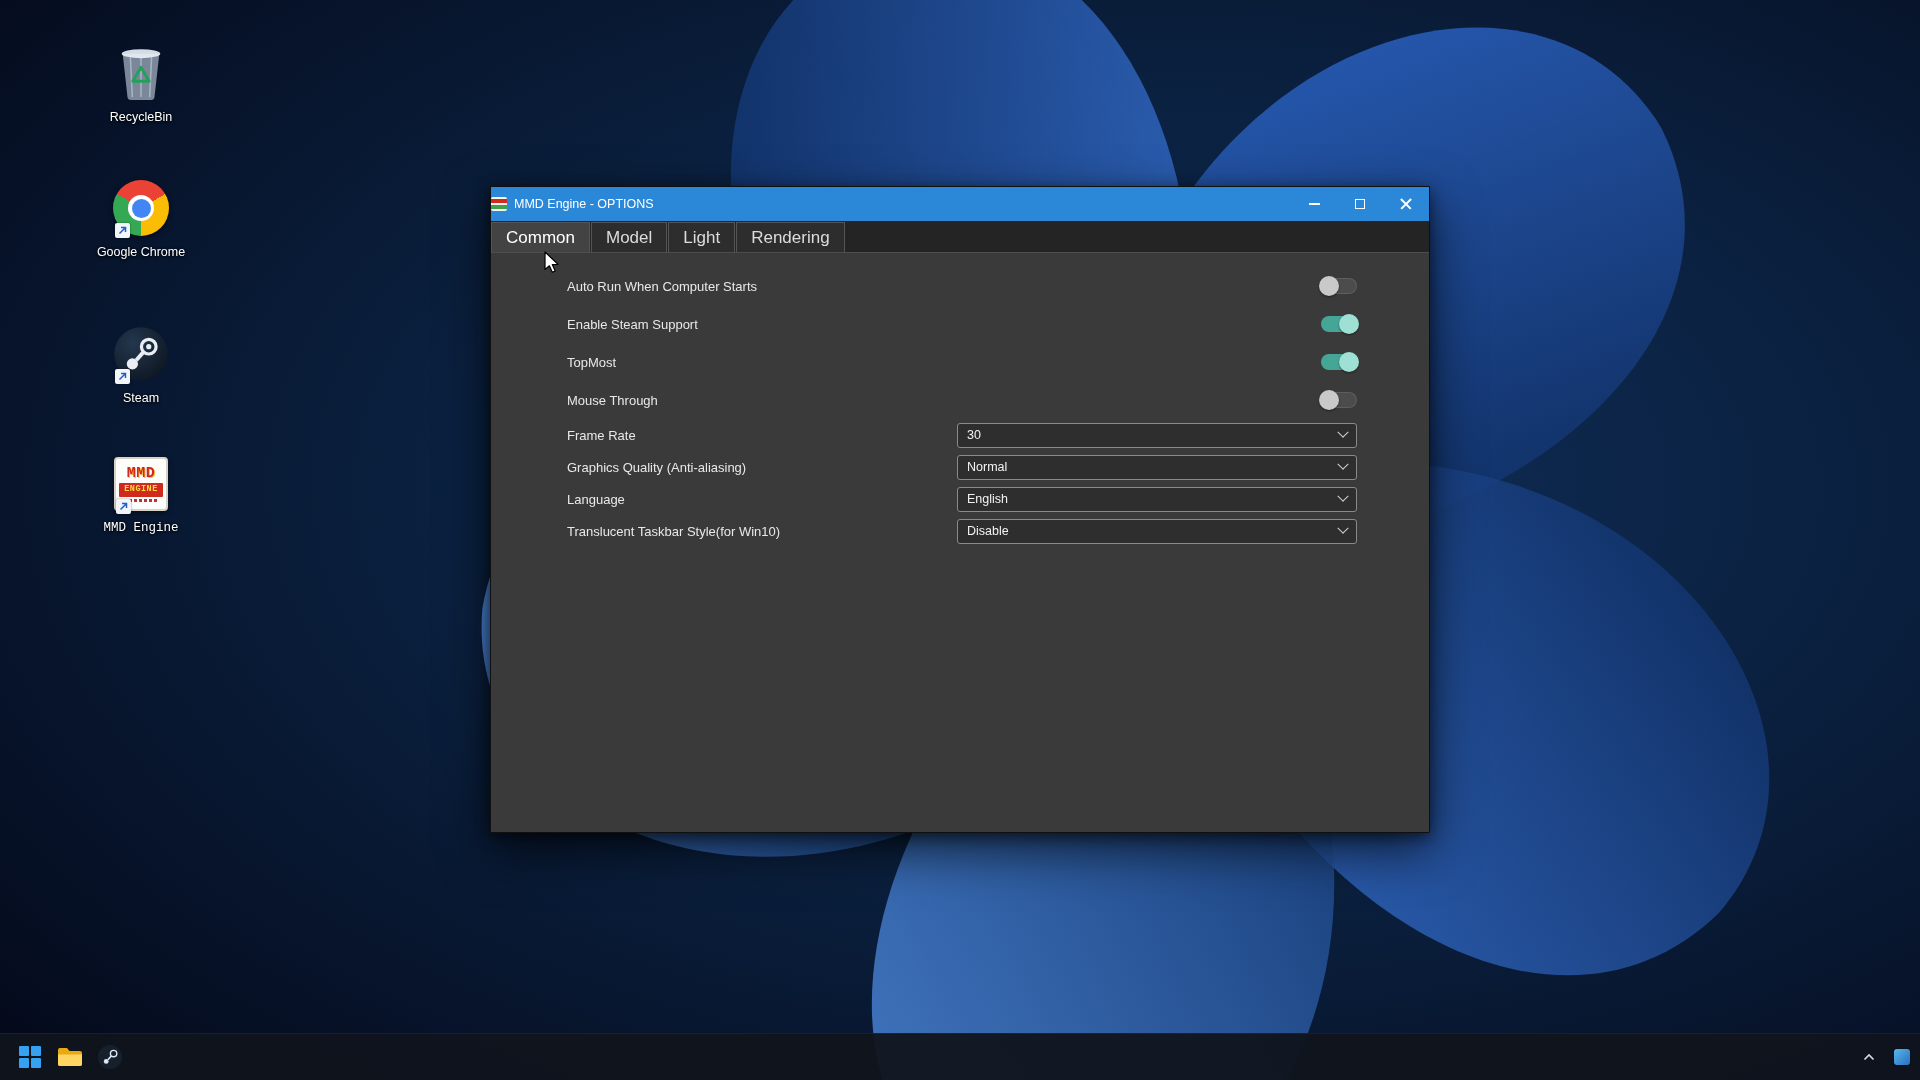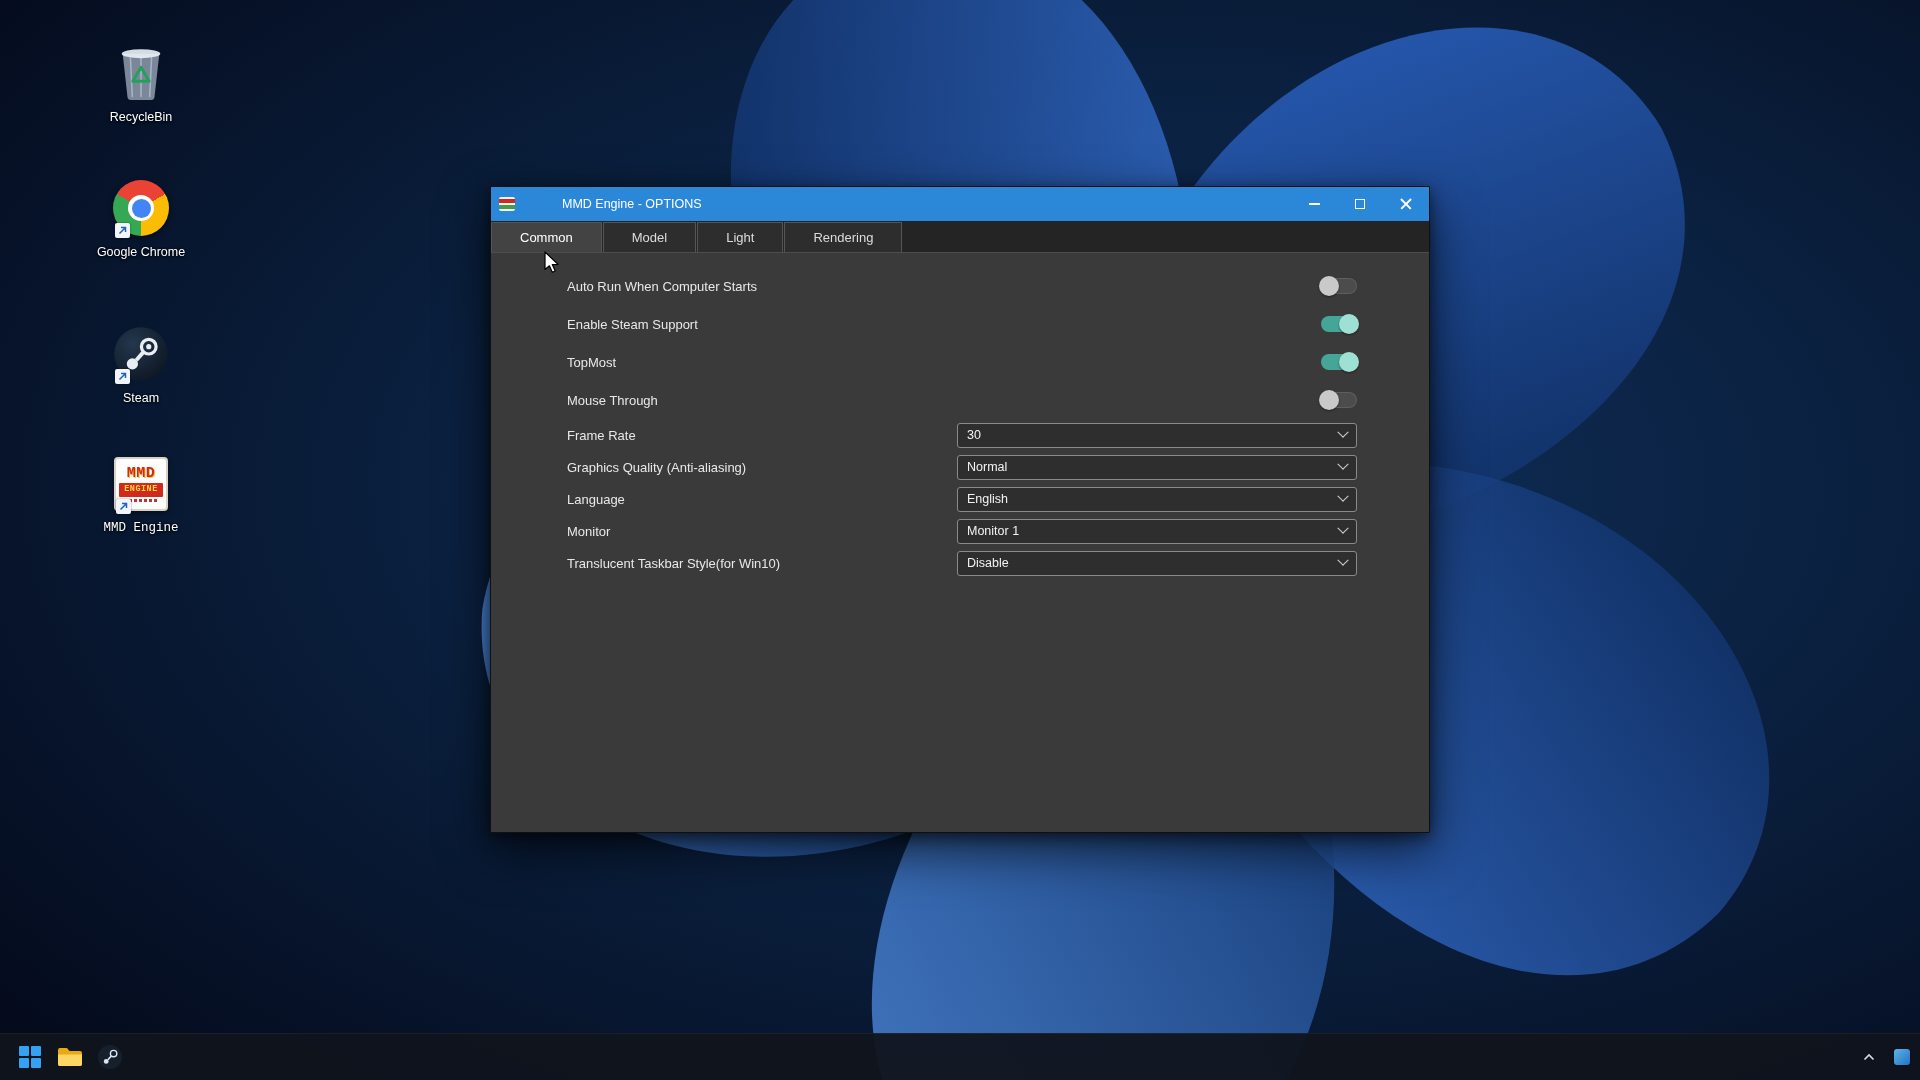--- a/index.html
+++ b/index.html
@@ -33,36 +33,36 @@
   .mmd-word{color:#cf2a1b;font-weight:bold;font-size:15px;letter-spacing:.5px;line-height:1;
           text-shadow:1px 1px 0 #f5c53a;}
   .mmd-banner{background:#cf2a1b;color:#ffd83a;font-weight:bold;font-size:8.5px;line-height:1.3;
           padding:1px 5px;border-radius:1px;letter-spacing:.5px;}
   .mmd-sub{width:34px;height:3px;background:repeating-linear-gradient(90deg,#b33 0 3px,transparent 3px 5px);}
 
   
   .window{position:absolute;left:490px;top:186px;width:940px;height:647px;
           background:var(--content-bg);border:1px solid #101010;border-radius:1px;
           box-shadow:0 18px 50px rgba(0,0,0,.65),0 4px 14px rgba(0,0,0,.5);display:flex;flex-direction:column;}
-  .titlebar{height:34px;background:var(--titlebar);display:flex;align-items:center;padding-left:8px;flex:0 0 auto;gap:40px;}
+  .titlebar{height:34px;background:var(--titlebar);display:flex;align-items:center;flex:0 0 auto;}
   .win-icon{width:16px;height:14px;background:#f5f2e8;border-radius:2px;margin-right:7px;position:relative;overflow:hidden;flex:0 0 auto;}
   .win-icon::before{content:"";position:absolute;left:0;right:0;top:2px;height:4px;background:#cf2a1b;}
   .win-icon::after{content:"";position:absolute;left:0;right:0;bottom:2px;height:4px;background:#3f9e4f;}
   .win-title{color:#fff;font-size:12.5px;flex:1 1 auto;white-space:nowrap;overflow:hidden;}
   .win-controls{display:flex;height:34px;flex:0 0 auto;}
   .wc-btn{width:46px;height:34px;display:flex;align-items:center;justify-content:center;cursor:default;}
   .glyph-min{width:11px;height:1.5px;background:#fff;display:block;}
   .glyph-max{width:10px;height:10px;border:1.4px solid #fff;display:block;}
   .glyph-close{position:relative;width:12px;height:12px;display:block;}
   .glyph-close::before,.glyph-close::after{content:"";position:absolute;left:-1px;top:5px;width:14px;height:1.6px;background:#fff;}
   .glyph-close::before{transform:rotate(45deg);}
   .glyph-close::after{transform:rotate(-45deg);}
 
   .tabbar{height:32px;background:#242424;display:flex;align-items:stretch;border-bottom:1px solid #4d4d4d;flex:0 0 auto;}
-  .tab{padding:0 28px;display:flex;align-items:center;color:#dcdcdc;font-size:13px;
+  .tab{padding:0 14px;display:flex;align-items:center;color:#dcdcdc;font-size:17px;
        background:#2d2d2d;border:1px solid #555;border-bottom:none;margin-top:1px;cursor:default;}
   .tab + .tab{margin-left:1px;}
   .tab.active{background:#434343;color:#fff;}
 
   .content{flex:1 1 auto;background:var(--content-bg);padding-top:14px;padding-left:28px;}
   .trow{height:38px;display:flex;align-items:center;justify-content:space-between;padding:0 72px 0 48px;}
   .srow{height:32px;display:flex;align-items:center;justify-content:space-between;padding:0 72px 0 48px;}
   .lbl{color:#e8e8e8;font-size:13px;}
 
   .toggle{position:relative;width:36px;height:16px;border-radius:8px;flex:0 0 auto;cursor:default;}
@@ -258,27 +258,20 @@
         </div>
       </div>
       <div class="srow">
         <span class="lbl">Language</span>
         <div class="select">
           <span class="val">English</span>
           <span class="chev"></span>
         </div>
       </div>
       <div class="srow">
-        <span class="lbl">Monitor</span>
-        <div class="select">
-          <span class="val">Monitor 1</span>
-          <span class="chev"></span>
-        </div>
-      </div>
-      <div class="srow">
         <span class="lbl">Translucent Taskbar Style(for Win10)</span>
         <div class="select">
           <span class="val">Disable</span>
           <span class="chev"></span>
         </div>
       </div>
     </div>
   </div>
 
   <div class="cursor">

